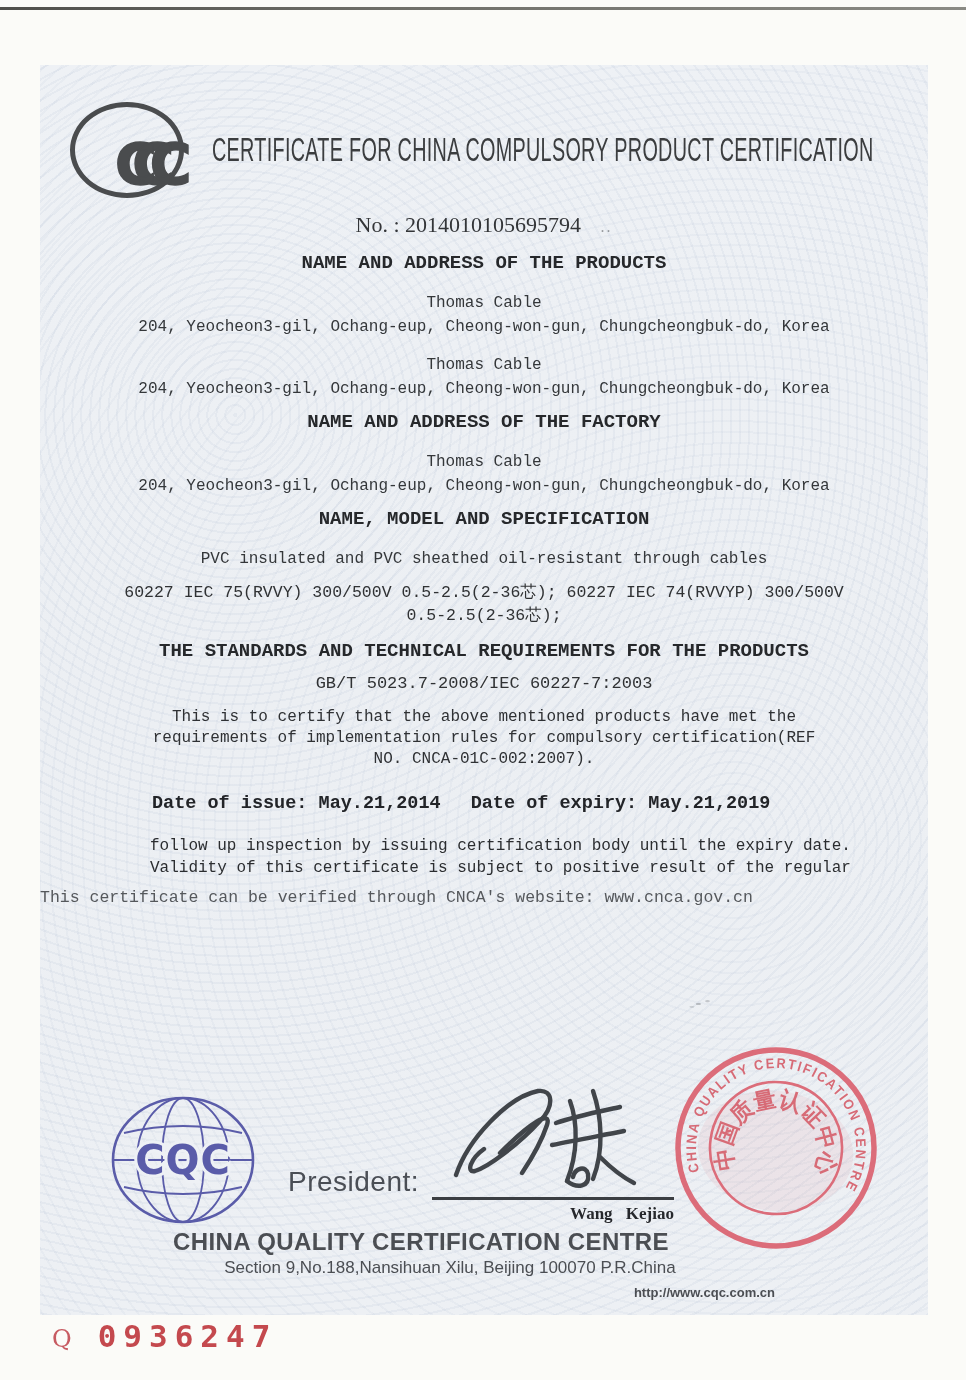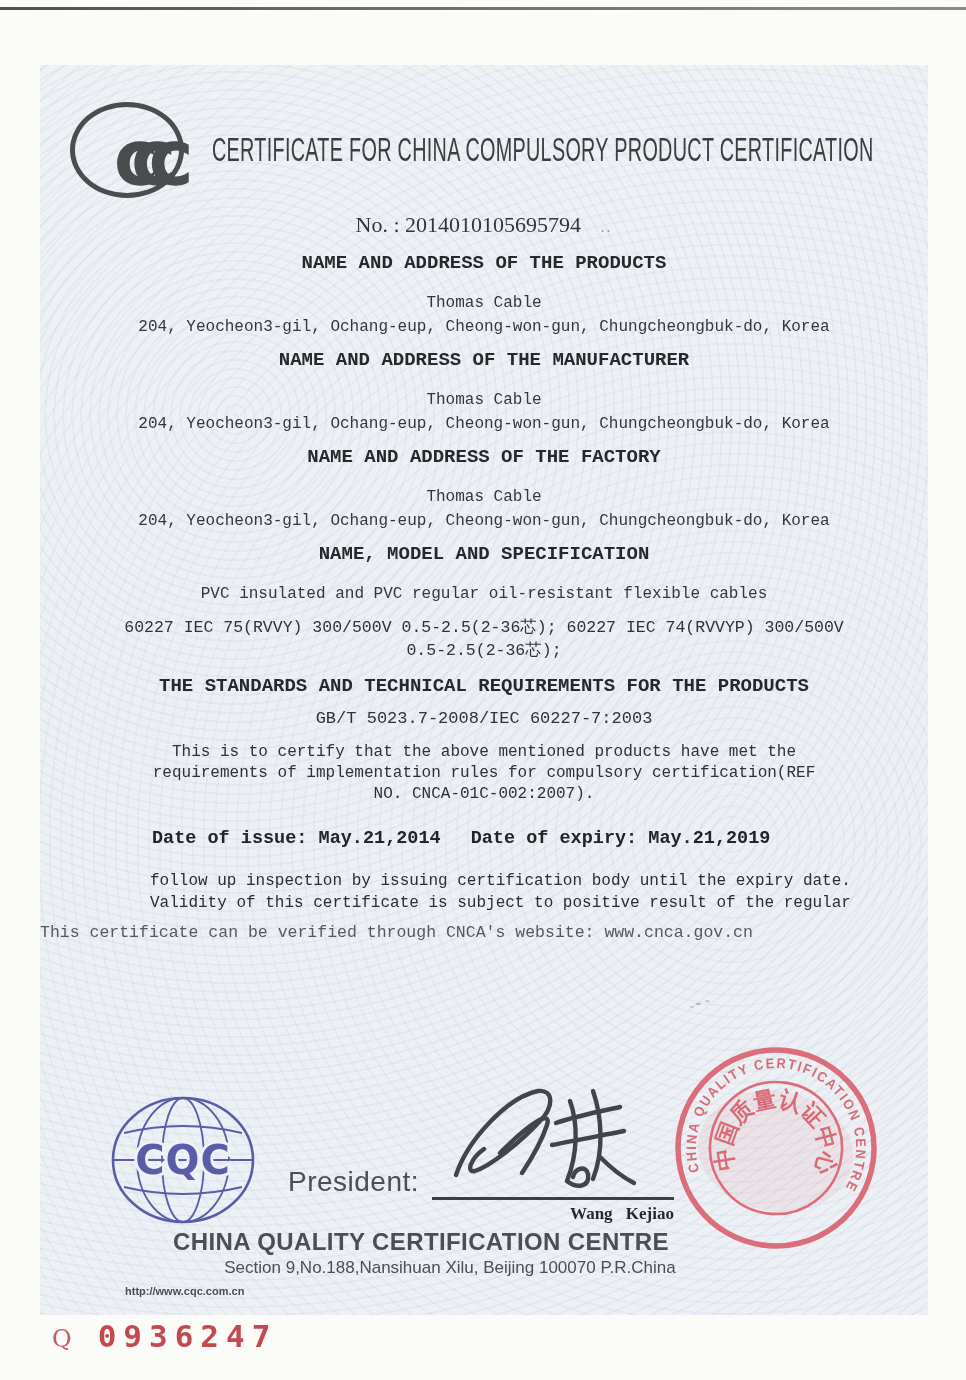--- a/index.html
+++ b/index.html
@@ -110,22 +110,22 @@
   }
   .org-name {
     position:absolute; left:56px; top:1163px; width:650px; text-align:center;
     font-weight:bold; font-size:24px; color:#4b4e53; letter-spacing:0.4px;
   }
   .org-address {
     position:absolute; left:85px; top:1193px; width:650px; text-align:center;
     font-weight:normal; font-size:17px; color:#4b4e53;
   }
   .org-url {
-    position:absolute; left:85px; top:1220px; width:650px; text-align:left;
-    font-weight:bold; font-size:11px; color:#4b4e53;
+    position:absolute; left:85px; top:1220px; width:650px; text-align:right;
+    font-weight:bold; font-size:13px; color:#4b4e53;
   }
   .seal { position:absolute; left:621px; top:968px; transform:rotate(8deg); opacity:0.92; }
   
   .serial-row {
     position:absolute; left:52px; top:1318px; display:flex; align-items:baseline; gap:26px;
     color:#c4494e;
   }
   .serial-prefix { font-family:"DejaVu Serif", serif; font-size:24px; color:#c75b62; }
   .serial-number {
     font-family:"DejaVu Sans Mono", monospace; font-weight:bold;
@@ -149,30 +149,29 @@
   <div class="cert-no">
     <span>No. :</span>
     <span>2014010105695794</span>
     <span class="suffix">..</span>
   </div>
 
   <div class="sec-heading">NAME AND ADDRESS OF THE PRODUCTS</div>
   <div class="sec-name">Thomas Cable</div>
   <div class="sec-addr">204, Yeocheon3-gil, Ochang-eup, Cheong-won-gun, Chungcheongbuk-do, Korea</div>
 
-  <div class="sec-heading">NAME AND ADDRESS OF THE MANUFACTURER</div>
   <div class="sec-name">Thomas Cable</div>
   <div class="sec-addr">204, Yeocheon3-gil, Ochang-eup, Cheong-won-gun, Chungcheongbuk-do, Korea</div>
 
   <div class="sec-heading">NAME AND ADDRESS OF THE FACTORY</div>
   <div class="sec-name">Thomas Cable</div>
   <div class="sec-addr">204, Yeocheon3-gil, Ochang-eup, Cheong-won-gun, Chungcheongbuk-do, Korea</div>
 
   <div class="sec-heading">NAME, MODEL AND SPECIFICATION</div>
-  <div class="sec-name">PVC insulated and PVC regular oil-resistant flexible cables</div>
+  <div class="sec-name">PVC insulated and PVC sheathed oil-resistant through cables</div>
   <div class="spec-block">
     <div>60227 IEC 75(RVVY) 300/500V 0.5-2.5(2-36芯); 60227 IEC 74(RVVYP) 300/500V</div>
     <div>0.5-2.5(2-36芯);</div>
   </div>
 
   <div class="sec-heading">THE STANDARDS AND TECHNICAL REQUIREMENTS FOR THE PRODUCTS</div>
   <div class="std-value">GB/T 5023.7-2008/IEC 60227-7:2003</div>
 
   <div class="certify">
     <div>This is to certify that the above mentioned products have met the</div>

